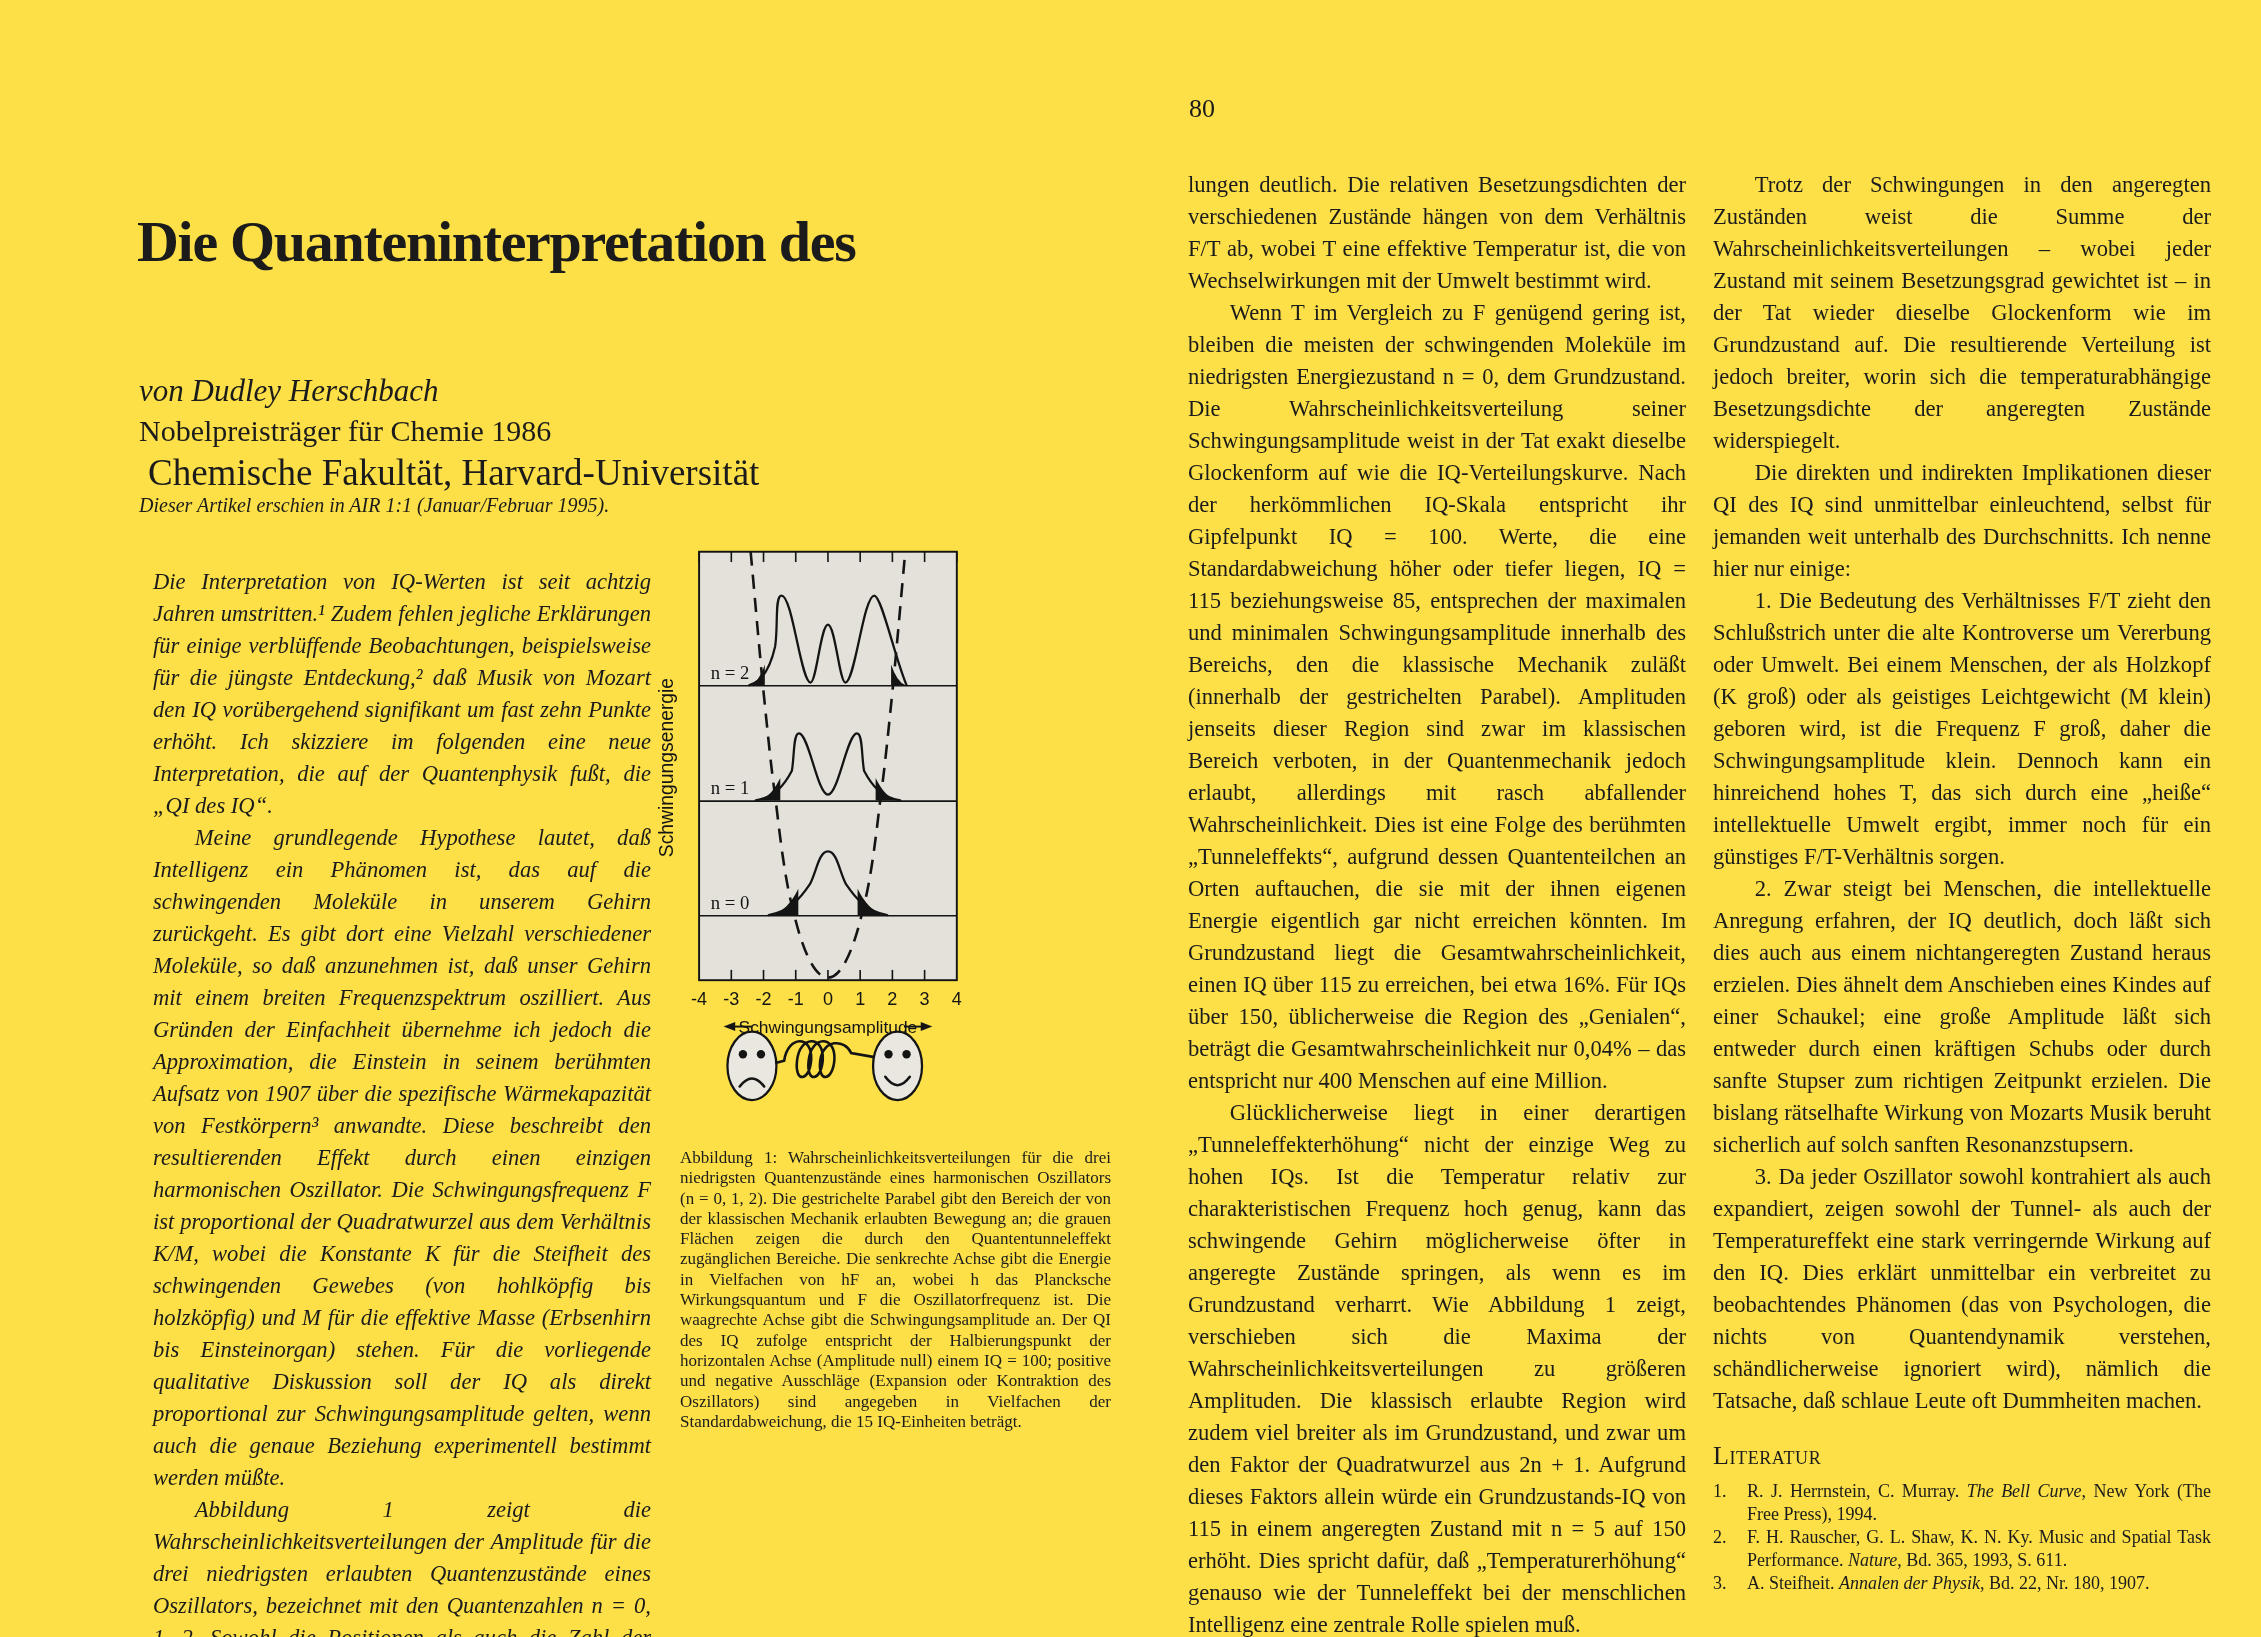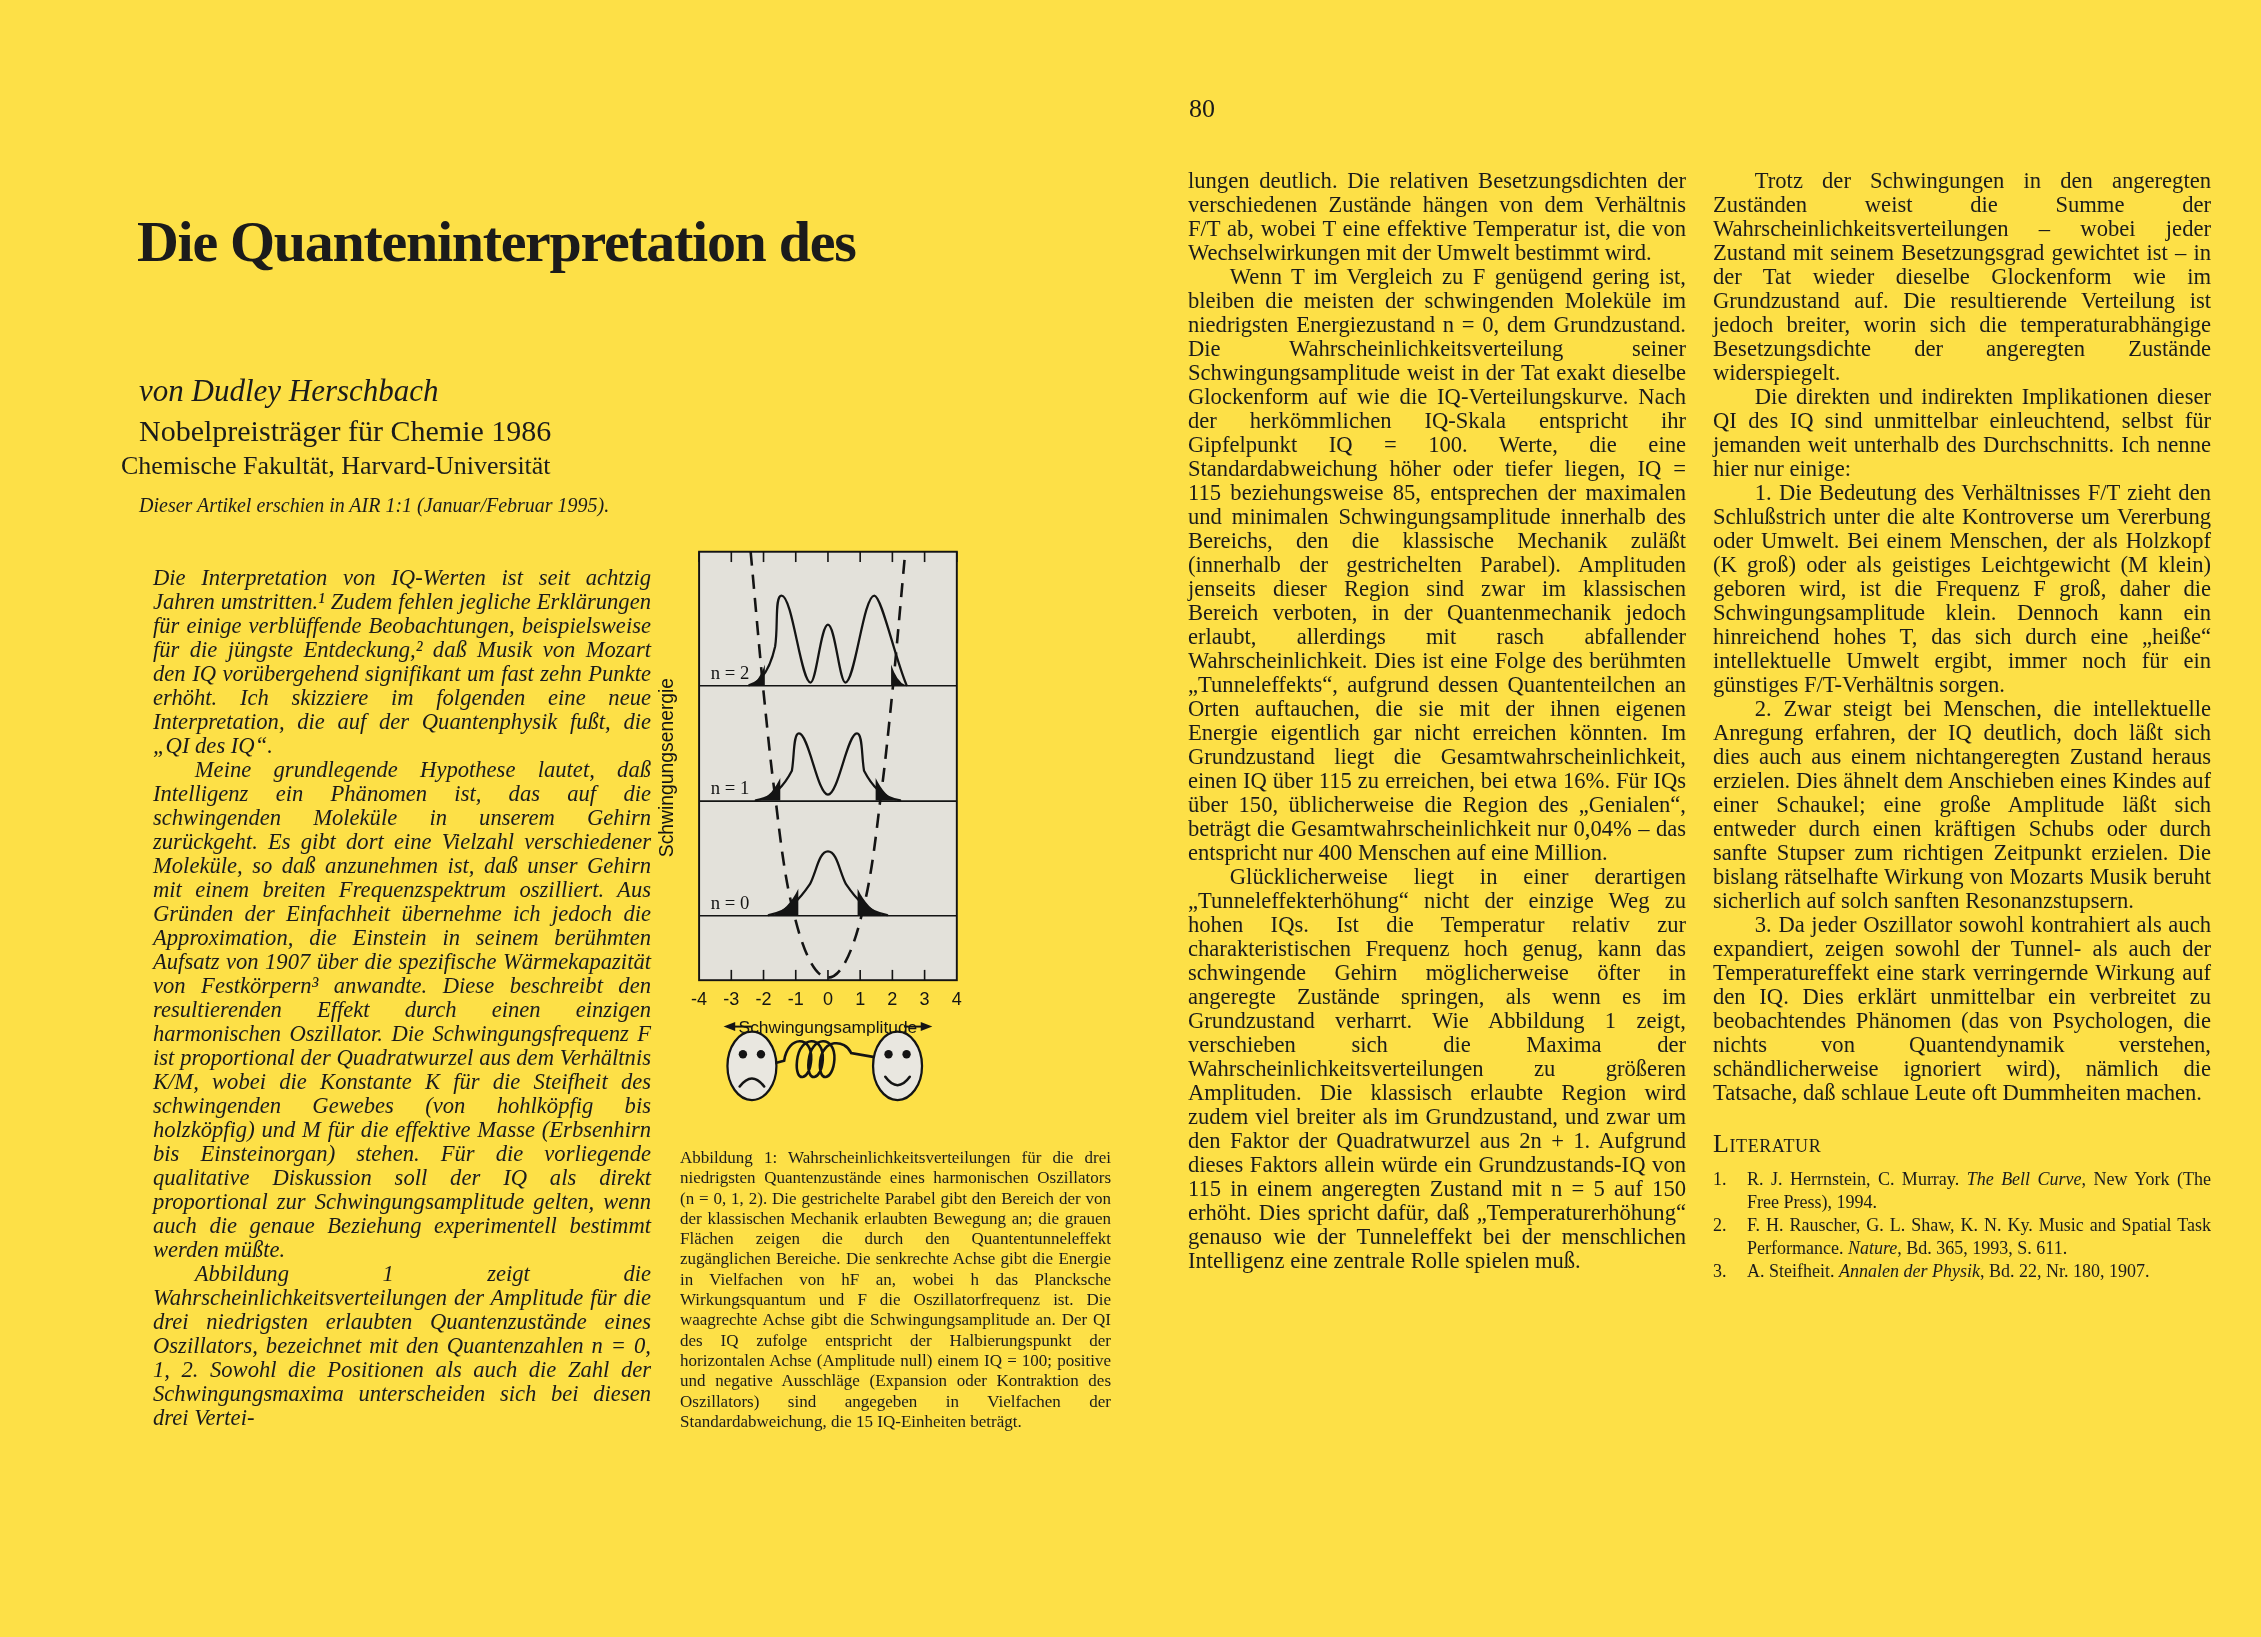--- a/index.html
+++ b/index.html
@@ -10,26 +10,26 @@
     overflow:hidden;
   }
   .abs { position:absolute; }
 
   .page-number { left:1189px; top:94px; font-size:26px; }
 
   .title { left:137px; top:204px; width:1057px; font-weight:700;
            font-size:58px; line-height:76px; letter-spacing:-1.3px; }
   .byline { left:139px; top:373px; font-size:31px; font-style:italic; font-weight:400; }
   .affil1 { left:139px; top:414px; font-size:30px; }
-  .affil2 { left:121px; top:451px; font-size:26px; }
+  .affil2 { left:148px; top:451px; font-size:37px; }
   .note   { left:139px; top:494px; font-size:20px; font-style:italic; }
 
   .col { width:498px; }
   .col p.body-p { margin:0; text-align:justify; text-indent:1.85em;
-                  font-size:22.6px; line-height:24px; }
+                  font-size:22.6px; line-height:32px; }
   .col p.body-p.noindent { text-indent:0; }
   .col-left  { left:153px;  top:566px;font-style:italic; }
   .col-mid   { left:1188px; top:169px; }
   .col-right { left:1713px; top:169px; }
 
   .figure-svg { left:654px; top:542px; width:451px; height:638px; }
   .fig-caption { left:664px; top:1132px; width:463px;
                  font-size:17px; line-height:20.3px; text-align:justify; }
   .fig-caption p { margin:16px; }
 

